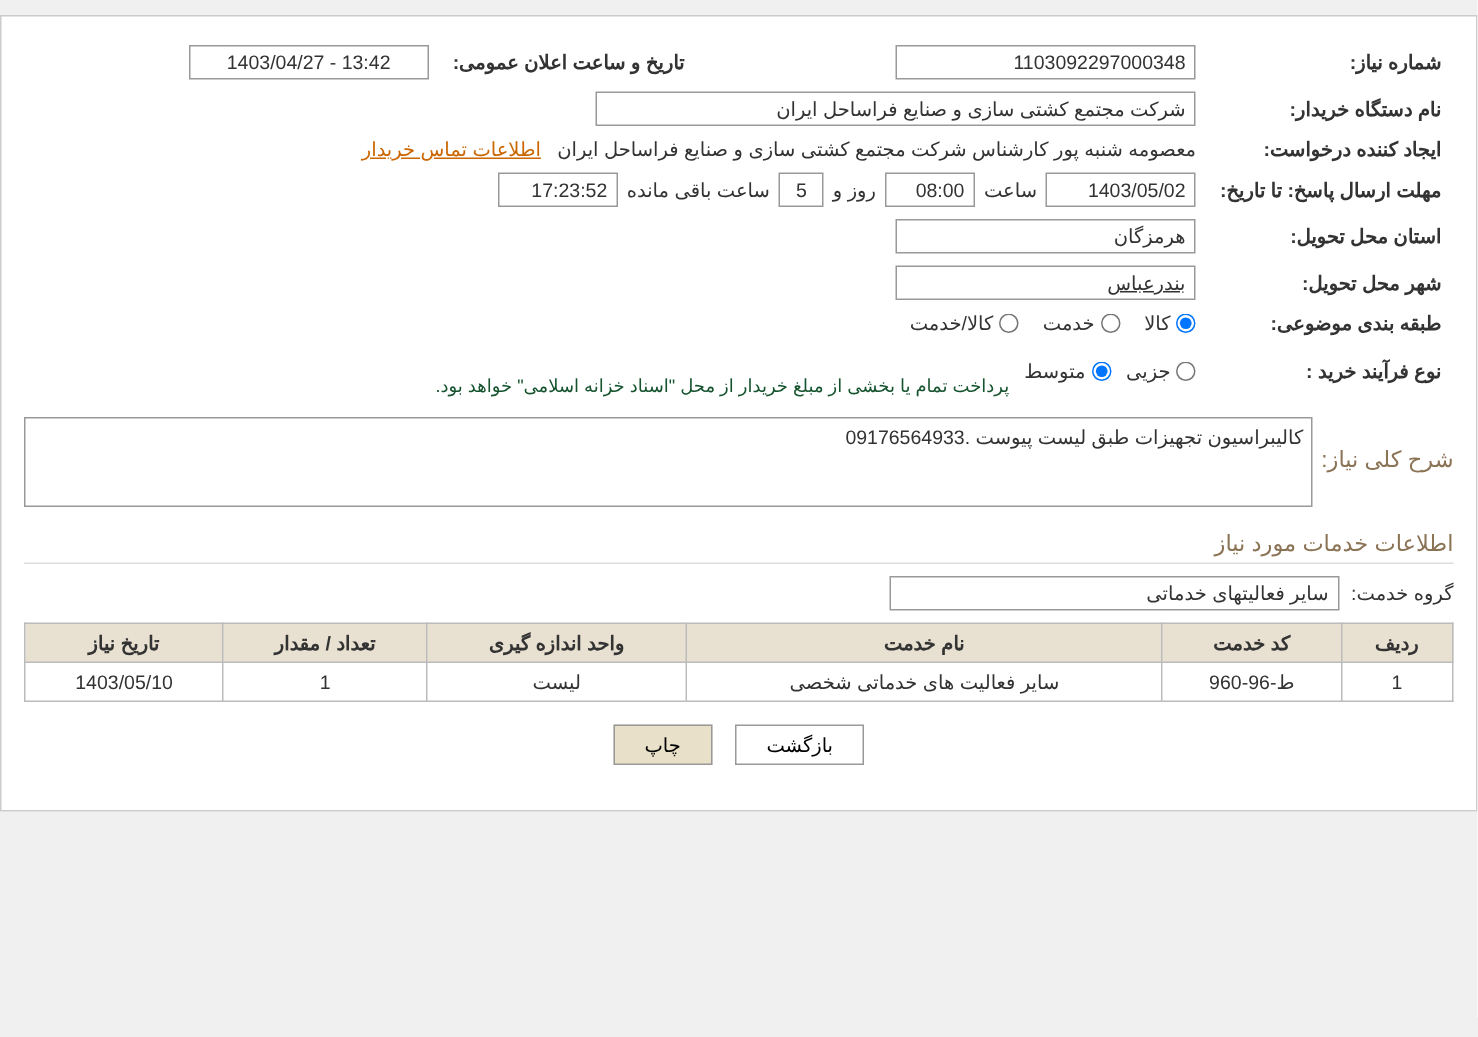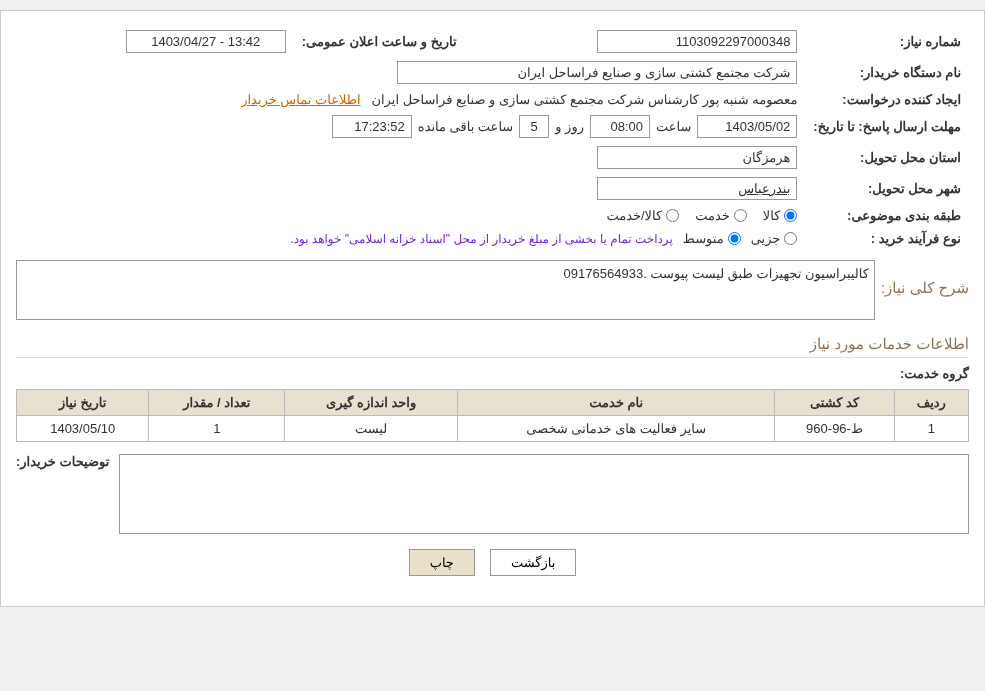--- a/index.html
+++ b/index.html
@@ -78,22 +78,23 @@
       align-items: center;
       gap: 4px;
     }
     .process-row {
       display: flex;
       align-items: center;
       gap: 10px;
       flex-wrap: wrap;
     }
     .process-note {
-      color: #6d28d9;
+      color: #14532d;
       font-size: 12px;
+      margin-top: 19px;
     }
     .description-box {
       border: 1px solid #999;
       background: #fff;
       width: 100%;
       min-height: 60px;
       padding: 5px;
       text-align: right;
       direction: rtl;
     }
@@ -265,52 +266,47 @@
     <div class="row-line" style="margin-top:10px;">
       <span class="section-title" style="margin:0; border:none;">شرح کلی نیاز:</span>
       <div style="flex:1;">
         <div class="description-box" style="direction:rtl;text-align:right;">کالیبراسیون تجهیزات طبق لیست پیوست .09176564933</div>
       </div>
     </div>
 
     <div class="section-title">اطلاعات خدمات مورد نیاز</div>
 
     <div class="group-service-row">
-      <span style="font-weight:bold;">گروه خدمت:</span>
+      <span style="font-weight:normal;">گروه خدمت:</span>
+      <span class="input-box" style="min-width:300px;">سایر فعالیتهای خدماتی</span>
     </div>
 
     <table class="services-table">
       <thead>
         <tr>
           <th>ردیف</th>
-          <th>کد کشتی</th>
+          <th>کد خدمت</th>
           <th>نام خدمت</th>
           <th>واحد اندازه گیری</th>
           <th>تعداد / مقدار</th>
           <th>تاریخ نیاز</th>
         </tr>
       </thead>
       <tbody id="services-tbody">
       <tr>
             <td>1</td>
             <td>ط-96-960</td>
             <td>سایر فعالیت های خدماتی شخصی</td>
             <td>لیست</td>
             <td>1</td>
             <td>1403/05/10</td>
           </tr>
         </tbody>
     </table>
 
-    <div style="display:flex; align-items:flex-start; gap:10px; margin-top:12px;">
-      <div style="flex:1;">
-        <div class="buyer-desc-box"></div>
-      </div>
-      <span style="font-weight:bold; white-space:nowrap;">توضیحات خریدار:</span>
-    </div>
 
     <div class="btn-row">
       <button class="btn btn-back">بازگشت</button>
       <button class="btn btn-print">چاپ</button>
     </div>
 
   </div>
 </div>
 
 </body></html>

